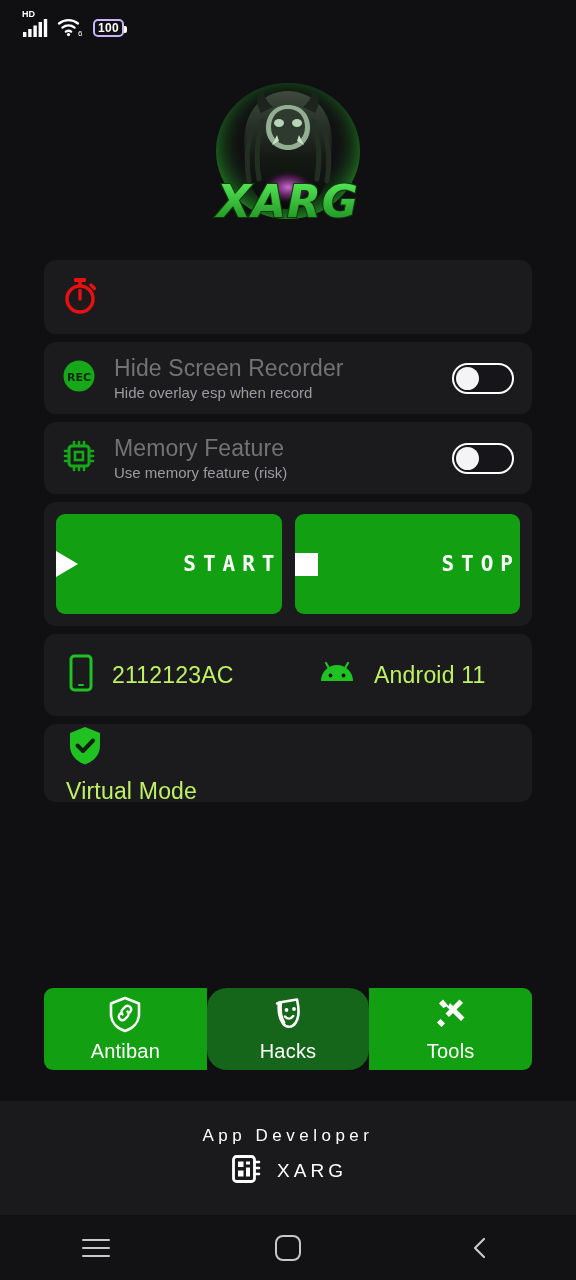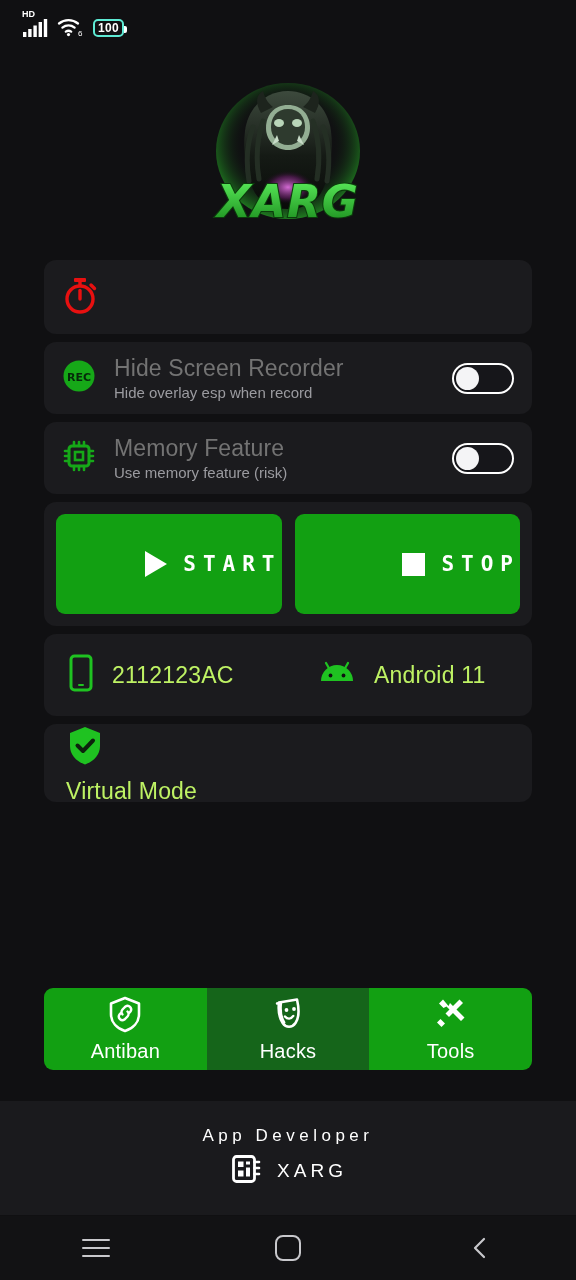--- a/index.html
+++ b/index.html
@@ -14,21 +14,21 @@
   
   .statusbar {
     height:56px; display:flex; align-items:center;
     justify-content:space-between; padding:0 22px;
     color:#ffffff;
   }
   .sb-left { display:flex; align-items:center; gap:10px; }
   .sb-time { font-size:23px; letter-spacing:.2px; color:#fff; }
   .sb-right { display:flex; align-items:center; gap:9px; }
   .bat {
-    border:2px solid #5eead4; border-radius:5px; padding:1px 3px;
+    border:2px solid #c4b5fd; border-radius:5px; padding:1px 3px;
     font-size:12px; font-weight:bold; line-height:1; letter-spacing:.3px;
     position:relative;
   }
   .bat:after{
     content:""; position:absolute; right:-5px; top:5px;
     width:3px; height:7px; background:#fff; border-radius:0 2px 2px 0;
   }
   .hdwrap { position:relative; display:flex; align-items:flex-end;text-decoration:underline; }
   .hd { position:absolute; top:-9px; left:0; font-size:9px; font-weight:bold; }
 
@@ -60,21 +60,21 @@
   }
   .toggle .knob {
     position:absolute; left:2px; top:2px; width:23px; height:23px;
     border-radius:50%; background:#f4f4f6;
   }
 
   
   .card-actions { padding:12px; display:flex; gap:13px; }
   .btn-action {
     flex:1; height:100px; border-radius:9px; background:#12a012;
-    display:flex; align-items:center; justify-content:flex-end; gap:16px;
+    display:flex; align-items:center; justify-content:space-between; gap:16px;
     border:none; cursor:pointer;
   }
   .btn-label {
     color:#ffffff; font-size:21px; letter-spacing:7px;
     font-family:"DejaVu Sans Mono", monospace; font-weight:bold;
   }
   .tri {
     width:0; height:0; border-left:22px solid #fff;
     border-top:13px solid transparent; border-bottom:13px solid transparent;
   }
@@ -93,21 +93,21 @@
   
   .tabs {
     position:absolute; left:44px; right:44px; top:988px;
     height:82px; display:flex; border-radius:9px; overflow:hidden;
   }
   .tab {
     flex:1; display:flex; flex-direction:column; align-items:center;
     justify-content:center; gap:3px; cursor:pointer;
   }
   .tab.bright { background:#12a012; }
-  .tab.dim { background:#15651a; }
+  .tab.dim { background:#15651a;border-radius:20px; }
   .tab-label { color:#ffffff; font-size:20px; letter-spacing:.2px; }
 
   
   .footer {
     position:absolute; left:0; right:0; top:1101px; height:114px;
     background:#1a1a1d;
     display:flex; flex-direction:column; align-items:center; justify-content:center;
     gap:6px;
   }
   .dev-title { color:#ffffff; font-size:17px; letter-spacing:4.5px; }

